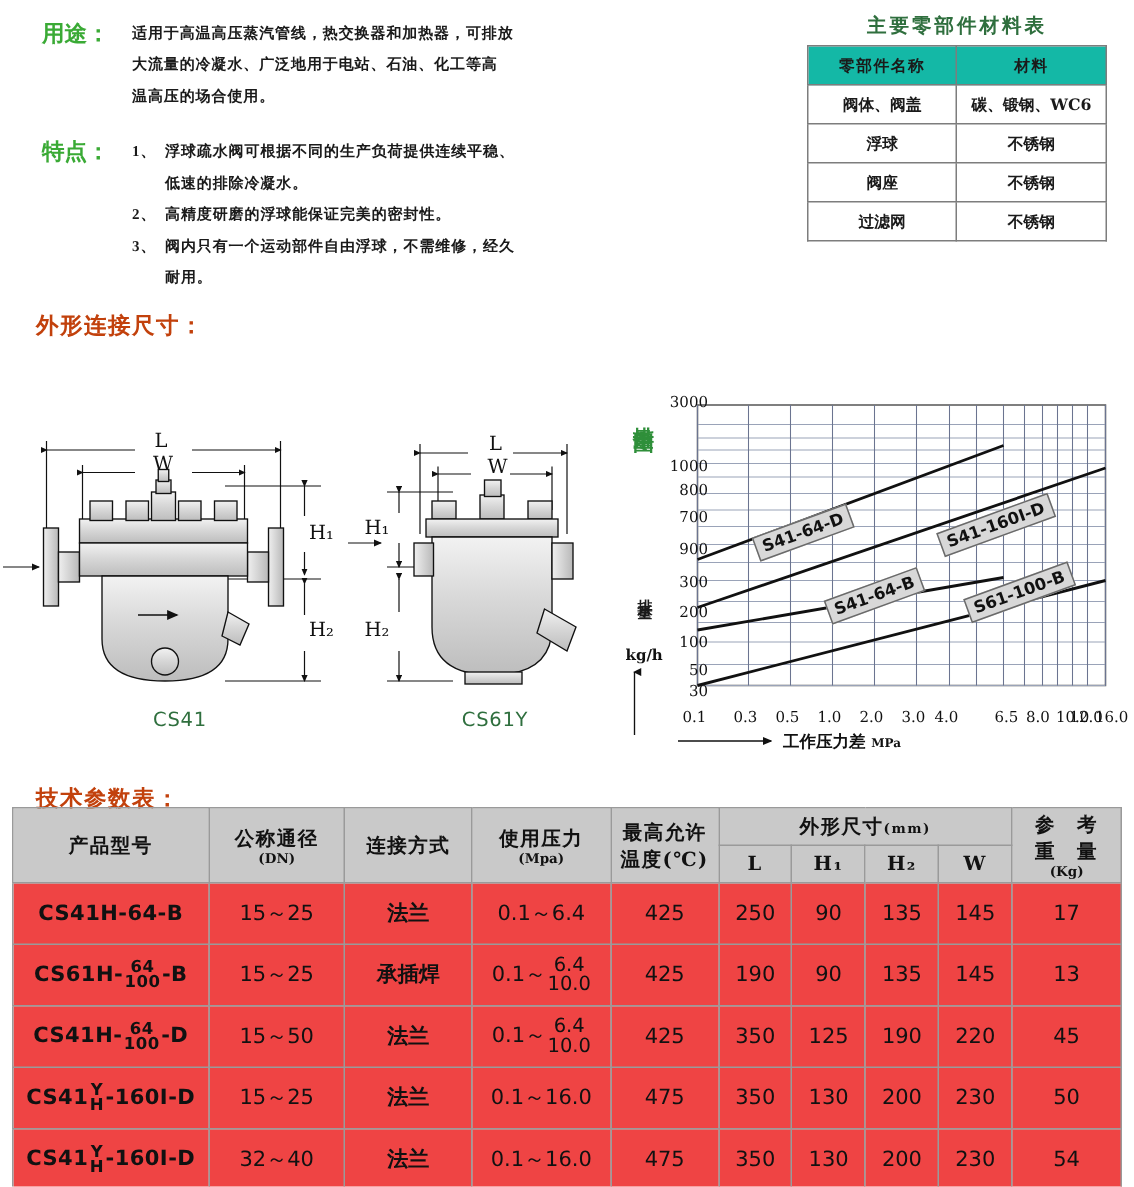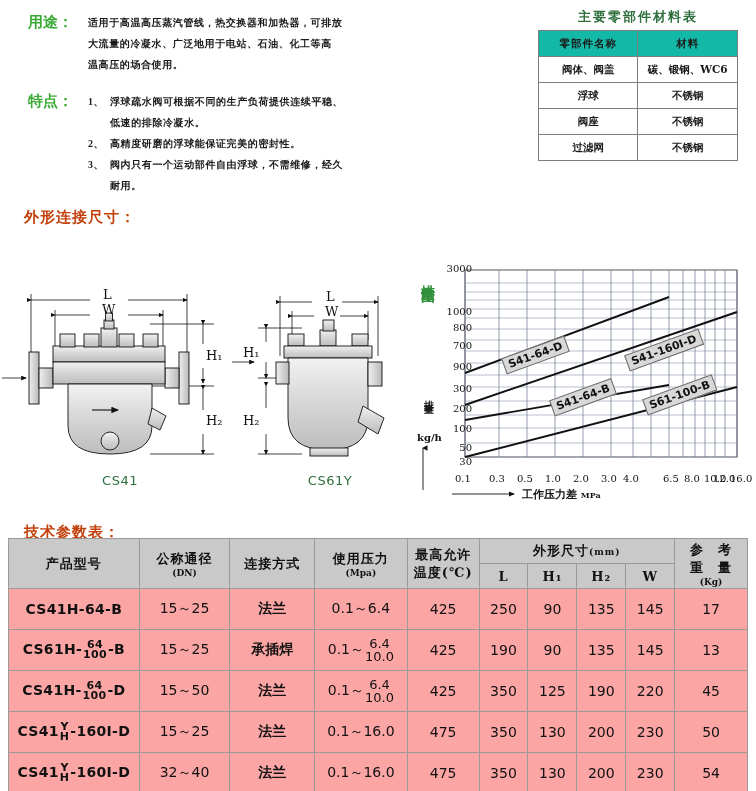--- a/index.html
+++ b/index.html
@@ -89,21 +89,21 @@
   table.param td,table.param th{
     border:1px solid #9a9a9a;text-align:center;color:#111;
   }
   table.param thead th{
     background:#c9c9c9;
     font-family:"DejaVu Serif","Liberation Serif",serif;
     font-weight:bold;font-size:13px;letter-spacing:1px;
   }
   table.param thead th .sm{font-size:9px;letter-spacing:0;display:block;font-weight:bold;}
   table.param tbody td{
-    background:#fca5a5;height:38px;font-size:14px;
+    background:#ef4444;height:38px;font-size:14px;
   }
   td.model{
     font-weight:bold;font-size:15px;
     font-family:"DejaVu Sans","Liberation Sans",sans-serif;
     letter-spacing:.3px;
   }
   td.cn{font-family:"DejaVu Serif","Liberation Serif",serif;font-size:13px;font-weight:bold;}
   .frac{
     display:inline-flex;flex-direction:column;vertical-align:middle;
     line-height:10px;font-size:11px;font-weight:bold;margin:0 1px;

